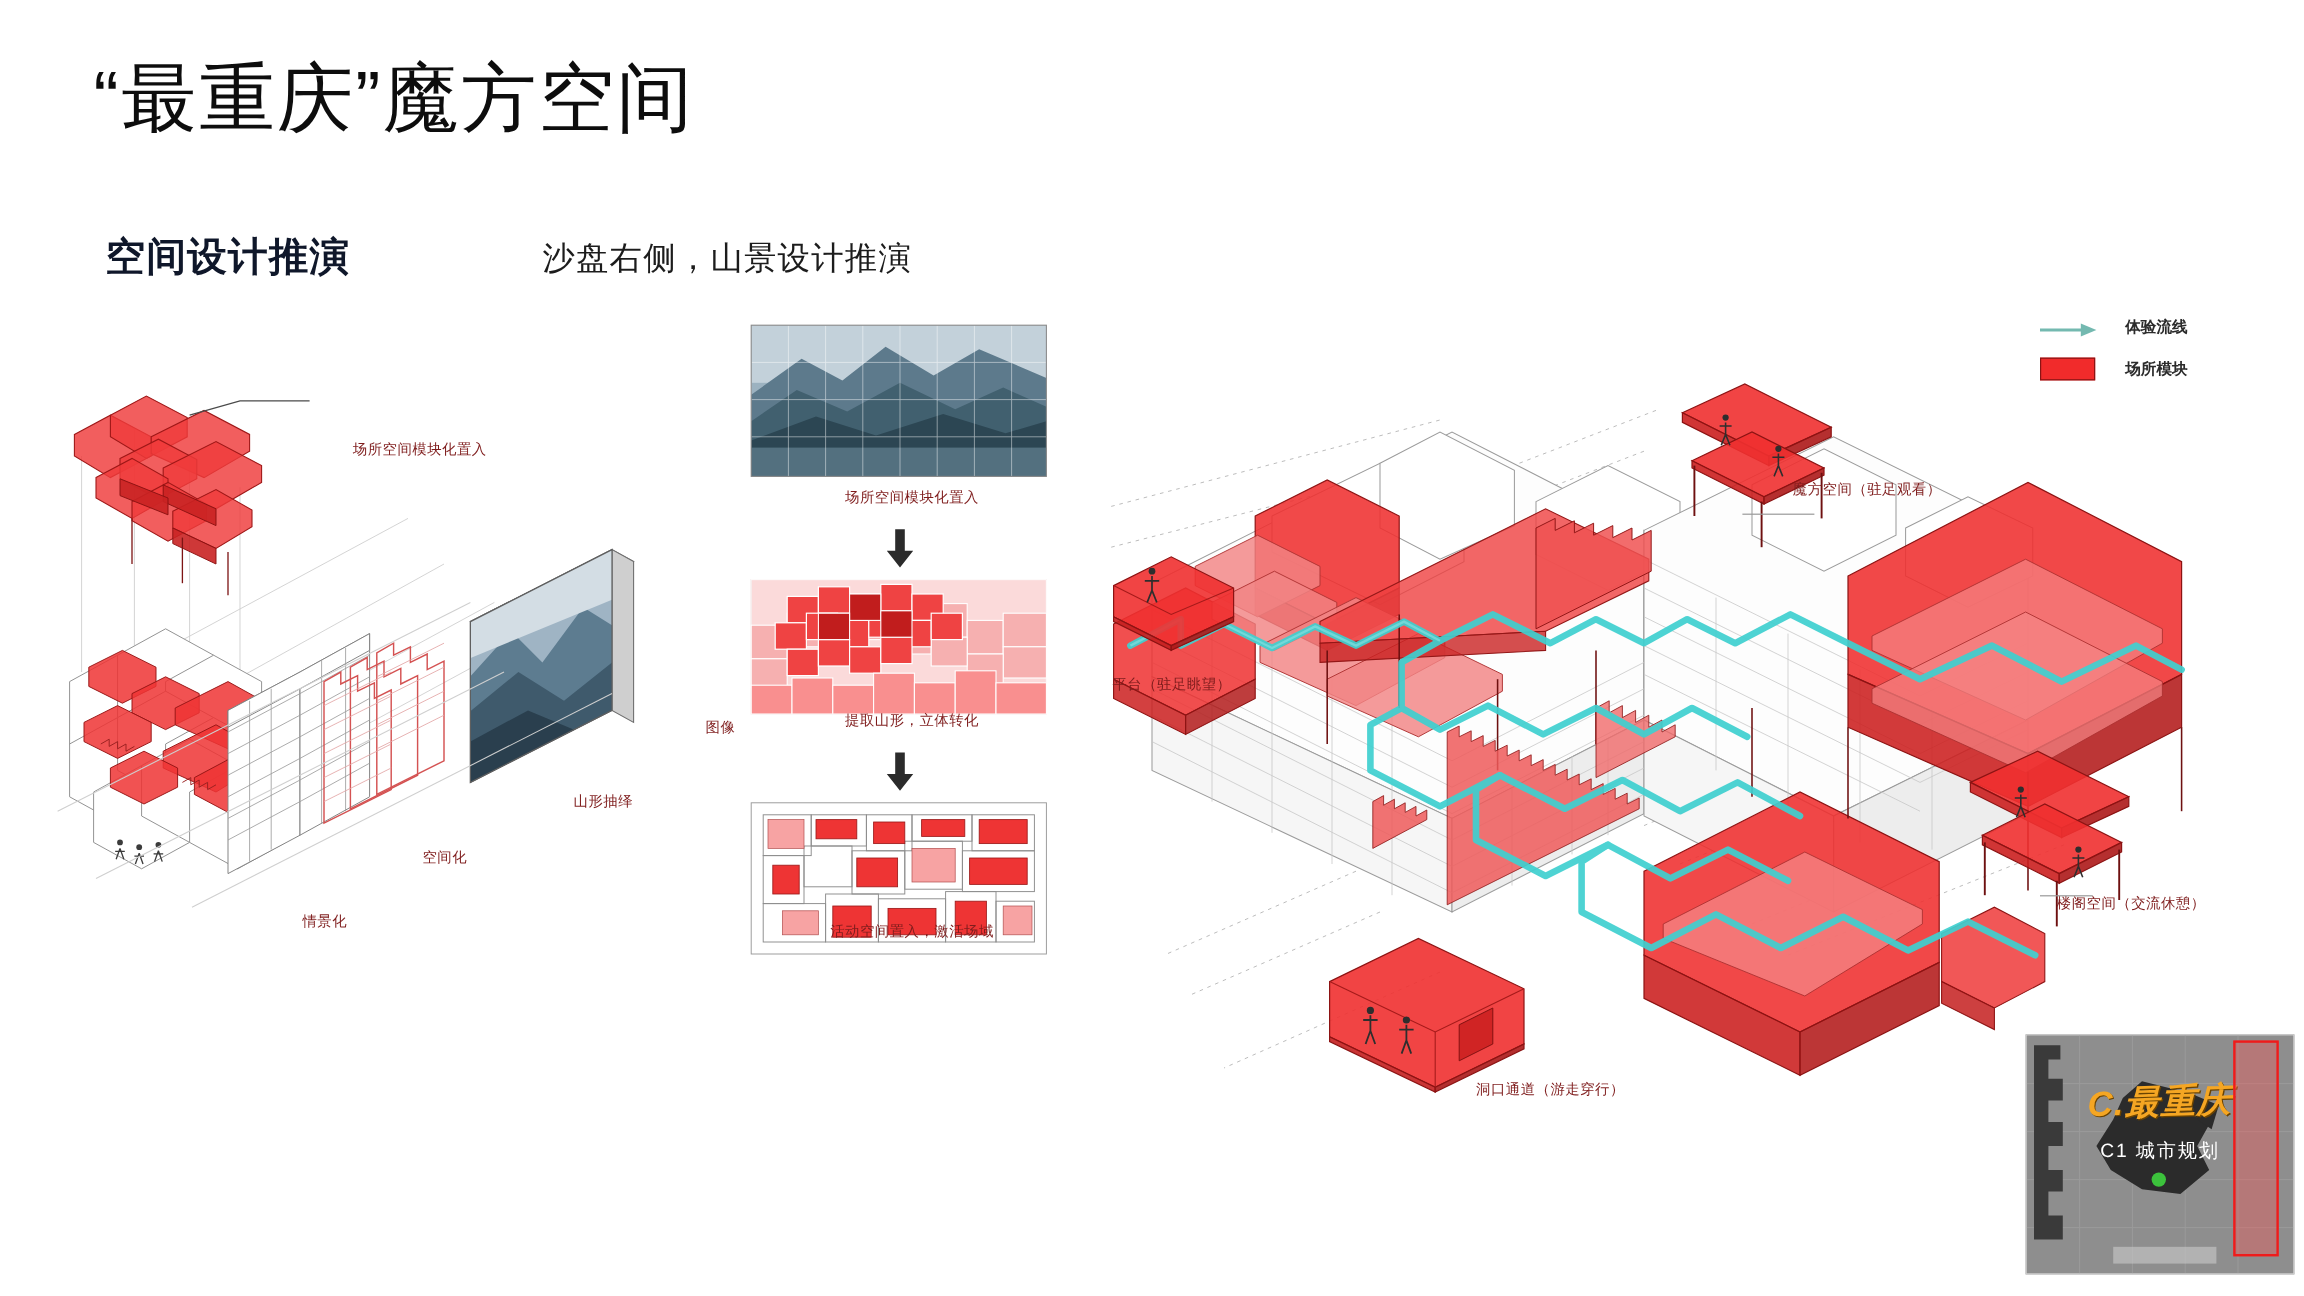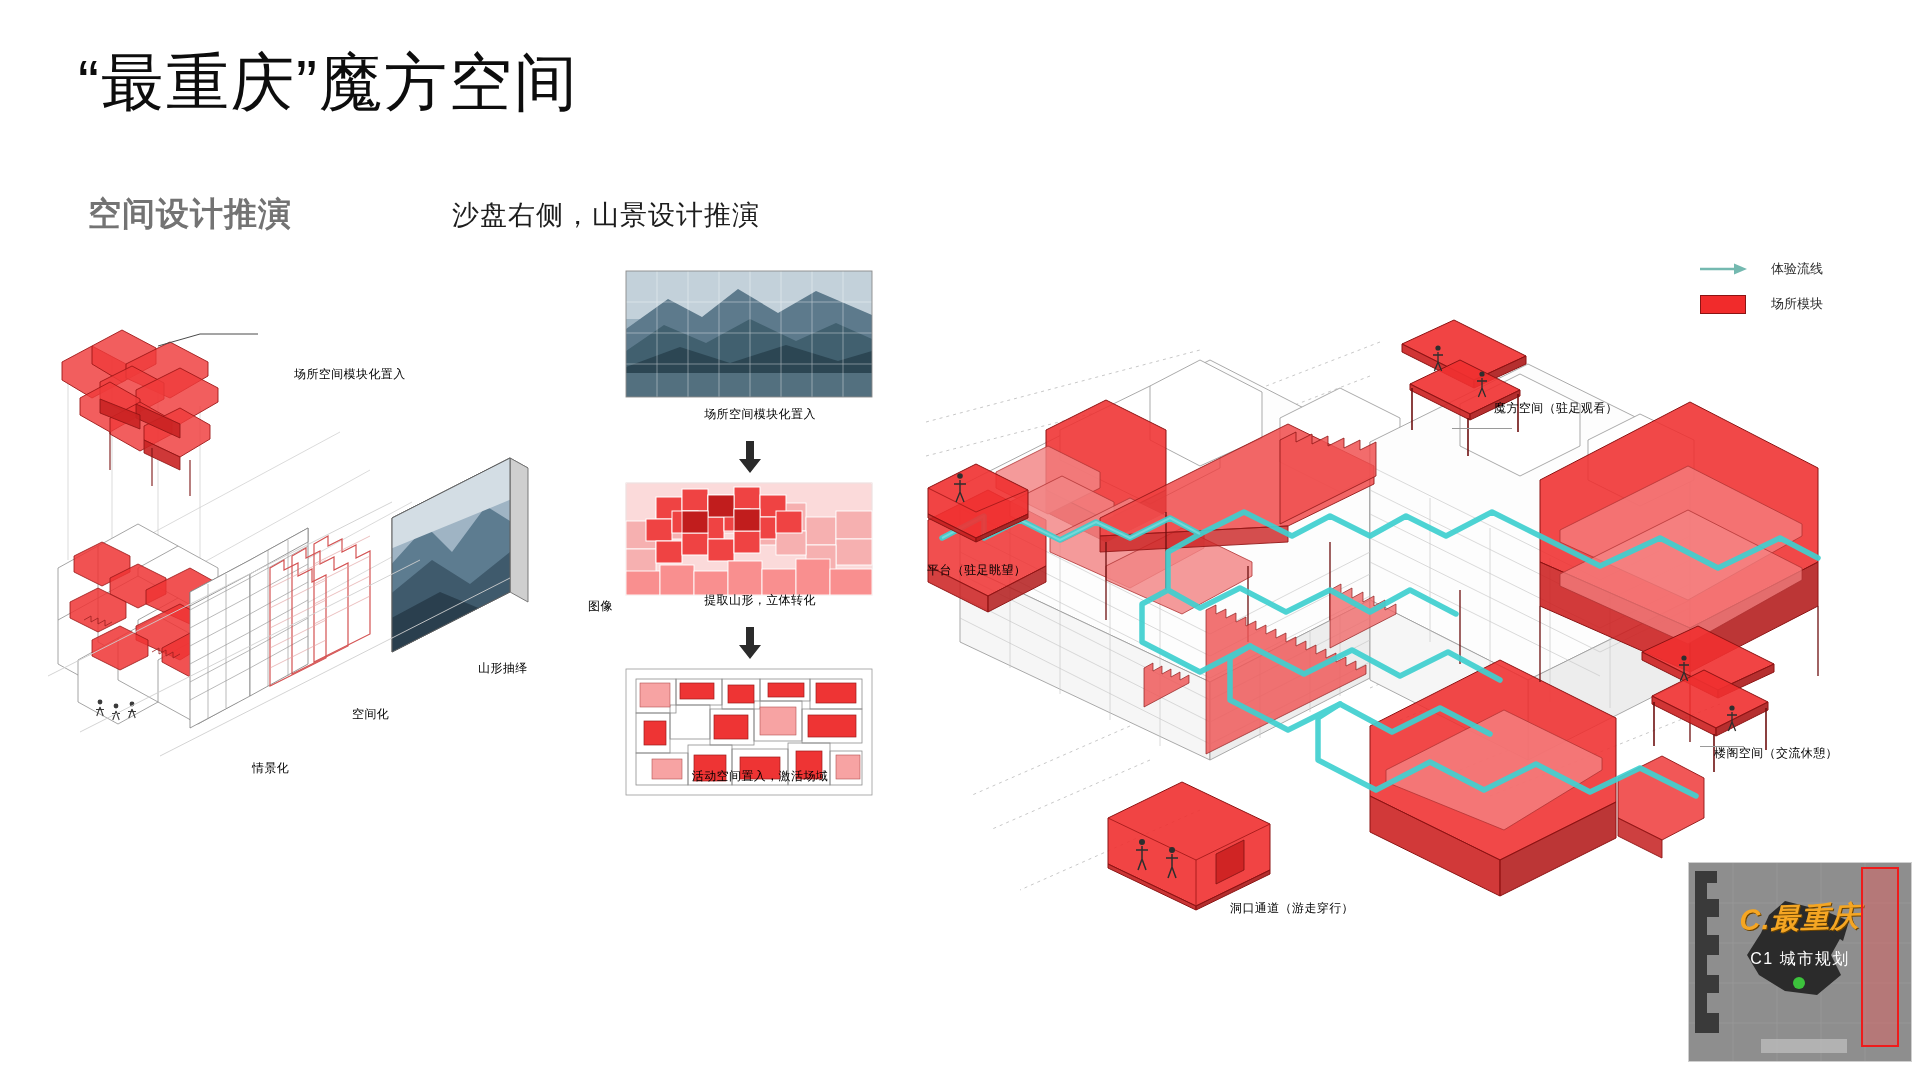--- a/index.html
+++ b/index.html
@@ -29,40 +29,40 @@
     color: #0d0d0d;
     white-space: nowrap;
   }
   #section-title {
     position: absolute;
     left: 88px;
     top: 192px;
     font-size: 33px;
     font-weight: 700;
     letter-spacing: 1px;
-    color: #737373;
+    color: #0f172a;
     white-space: nowrap;
   }
   #section-subtitle {
     position: absolute;
     left: 452px;
     top: 197px;
     font-size: 27px;
     font-weight: 400;
     letter-spacing: 1px;
     color: #1c1c1c;
     white-space: nowrap;
     text-align: center;
   }
 
   
   .caption {
     position: absolute;
     font-size: 12px;
-    color: #000000;
+    color: #7f1d1d;
     white-space: nowrap;
     letter-spacing: .4px;
   }
   .caption.center { transform: translateX(-50%); }
 
   
   .leader {
     position: absolute;
     background: #6b6b6b;
     height: 1px;
@@ -83,23 +83,24 @@
   .photo-grid-line { stroke: #ffffff; stroke-width: .7; opacity: .55; }
 
   
   #legend {
     position: absolute;
     left: 1695px;
     top: 256px;
   }
   .legend-row {
     display: flex;
-    align-items: center;
+    align-items: flex-end;
     height: 26px;
     margin-bottom: 9px;
+    font-weight: bold;
   }
   .legend-key {
     width: 56px;
     display: flex;
     align-items: center;
     justify-content: center;
   }
   .legend-swatch {
     width: 44px;
     height: 17px;

